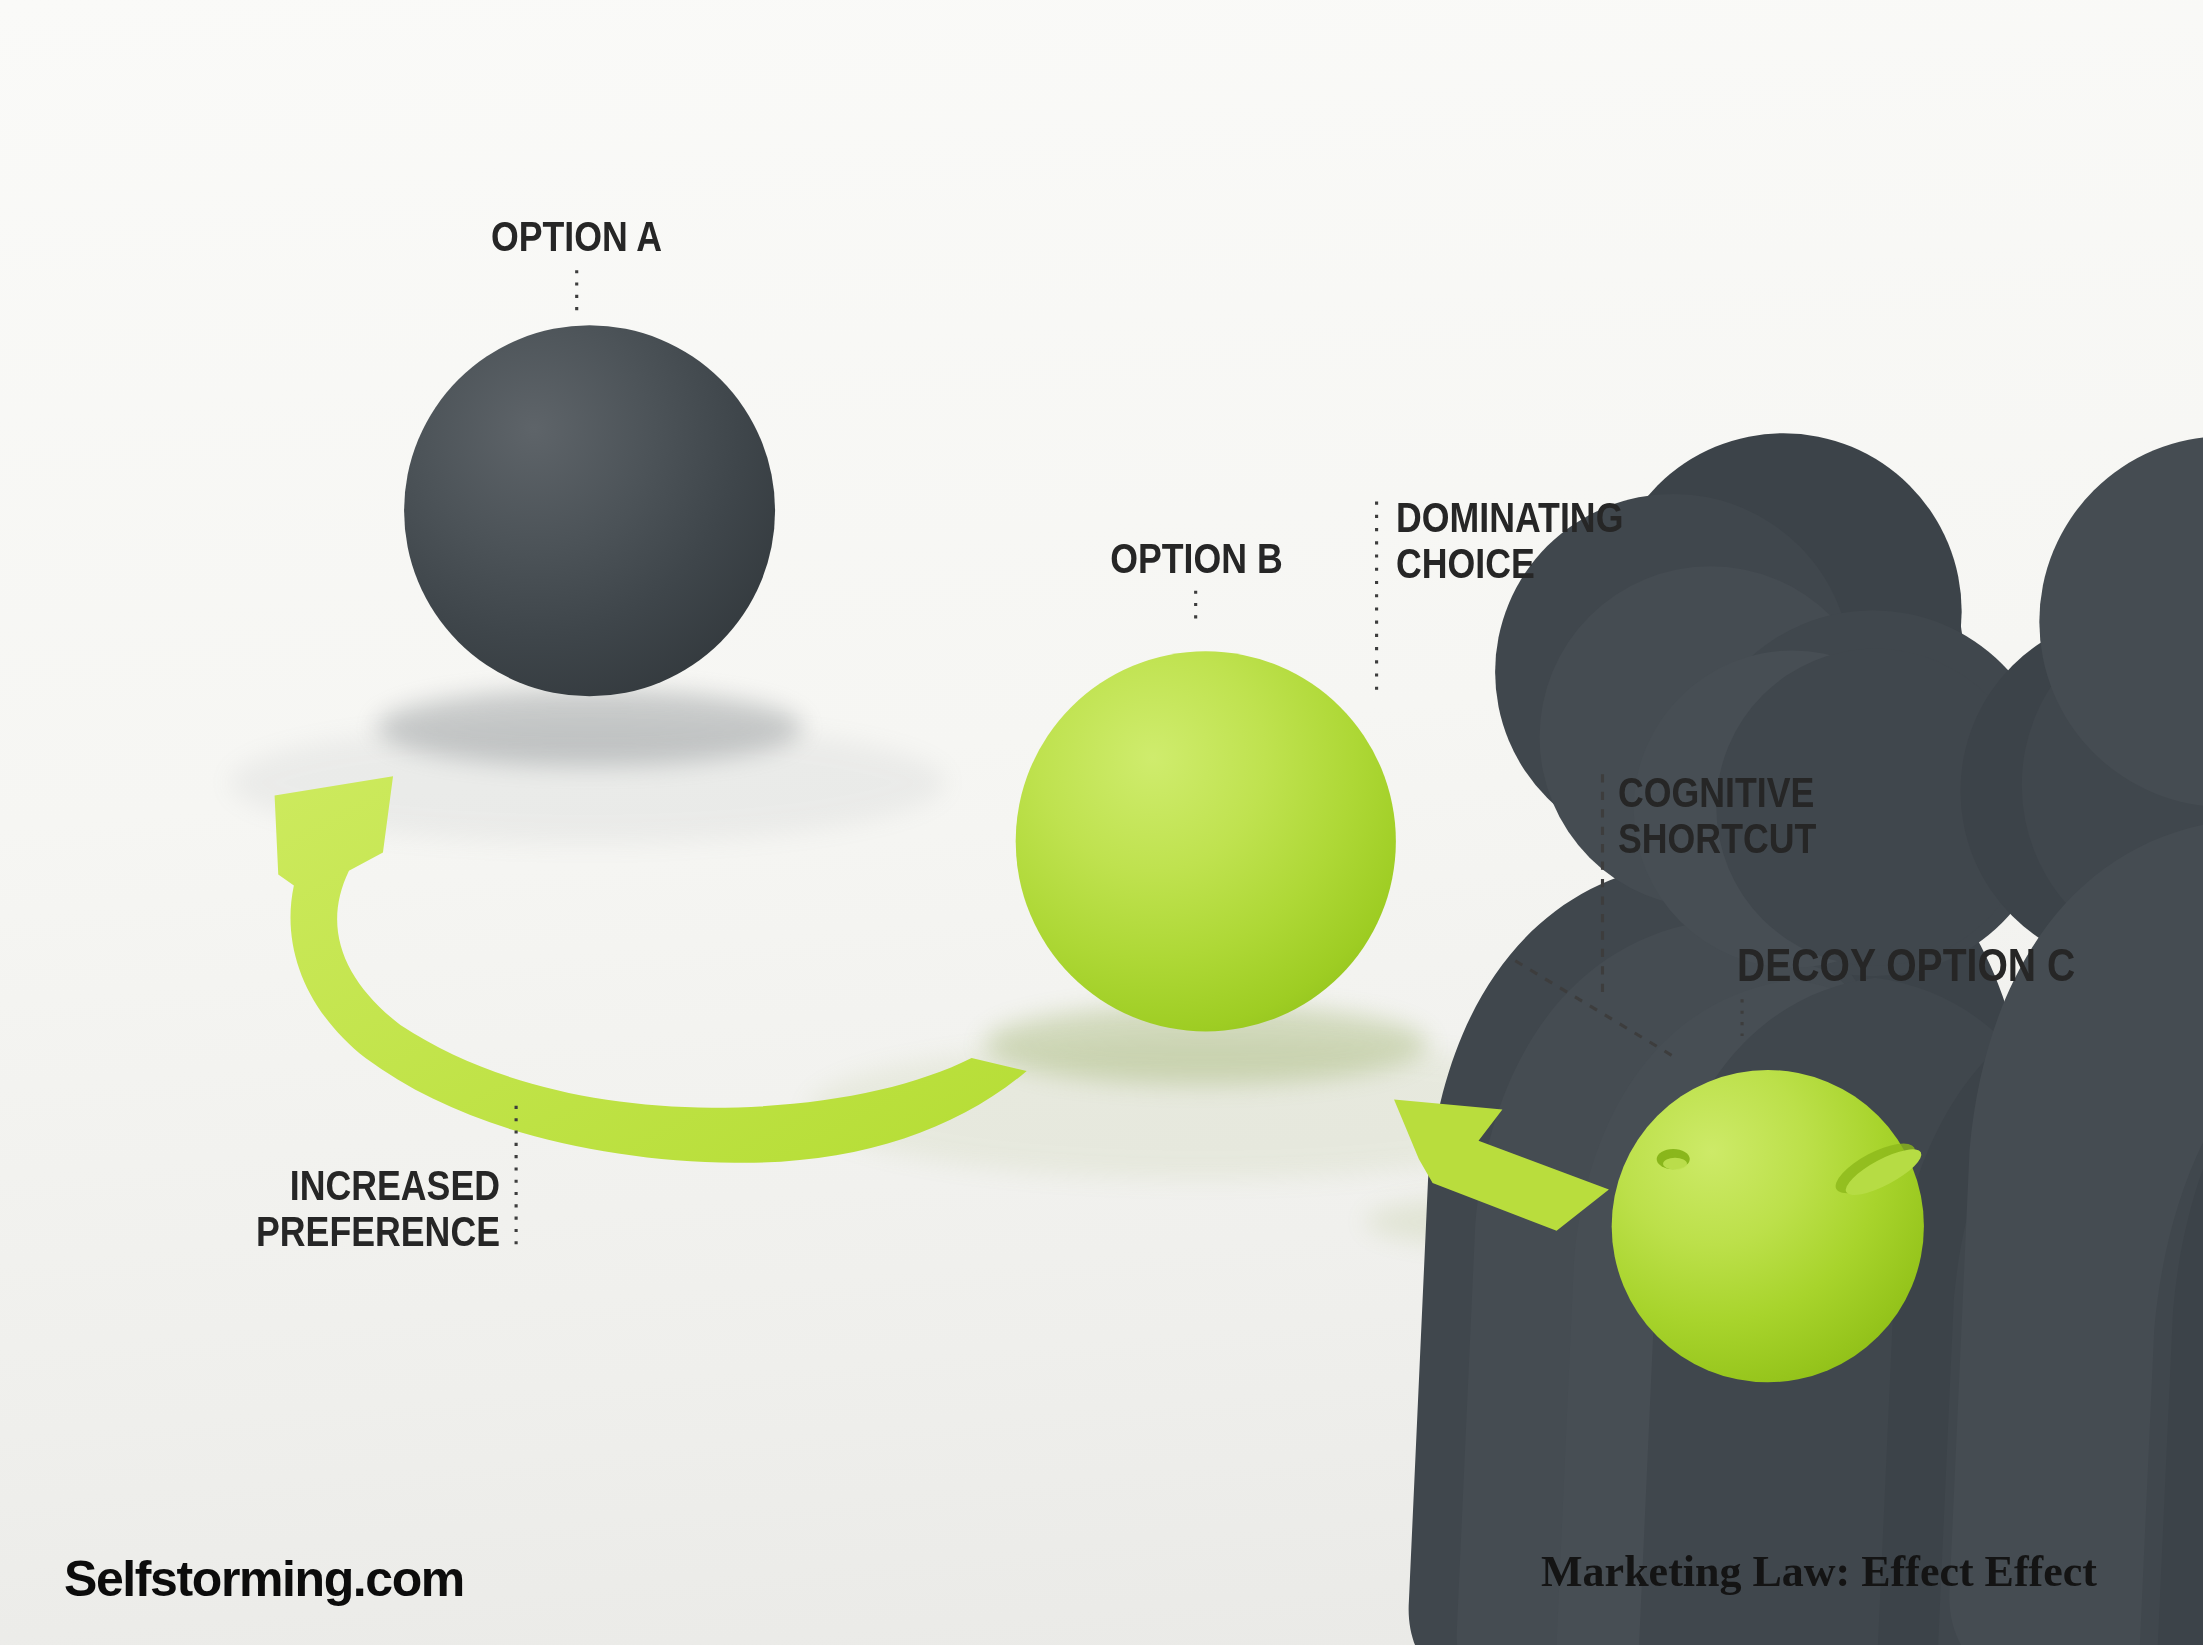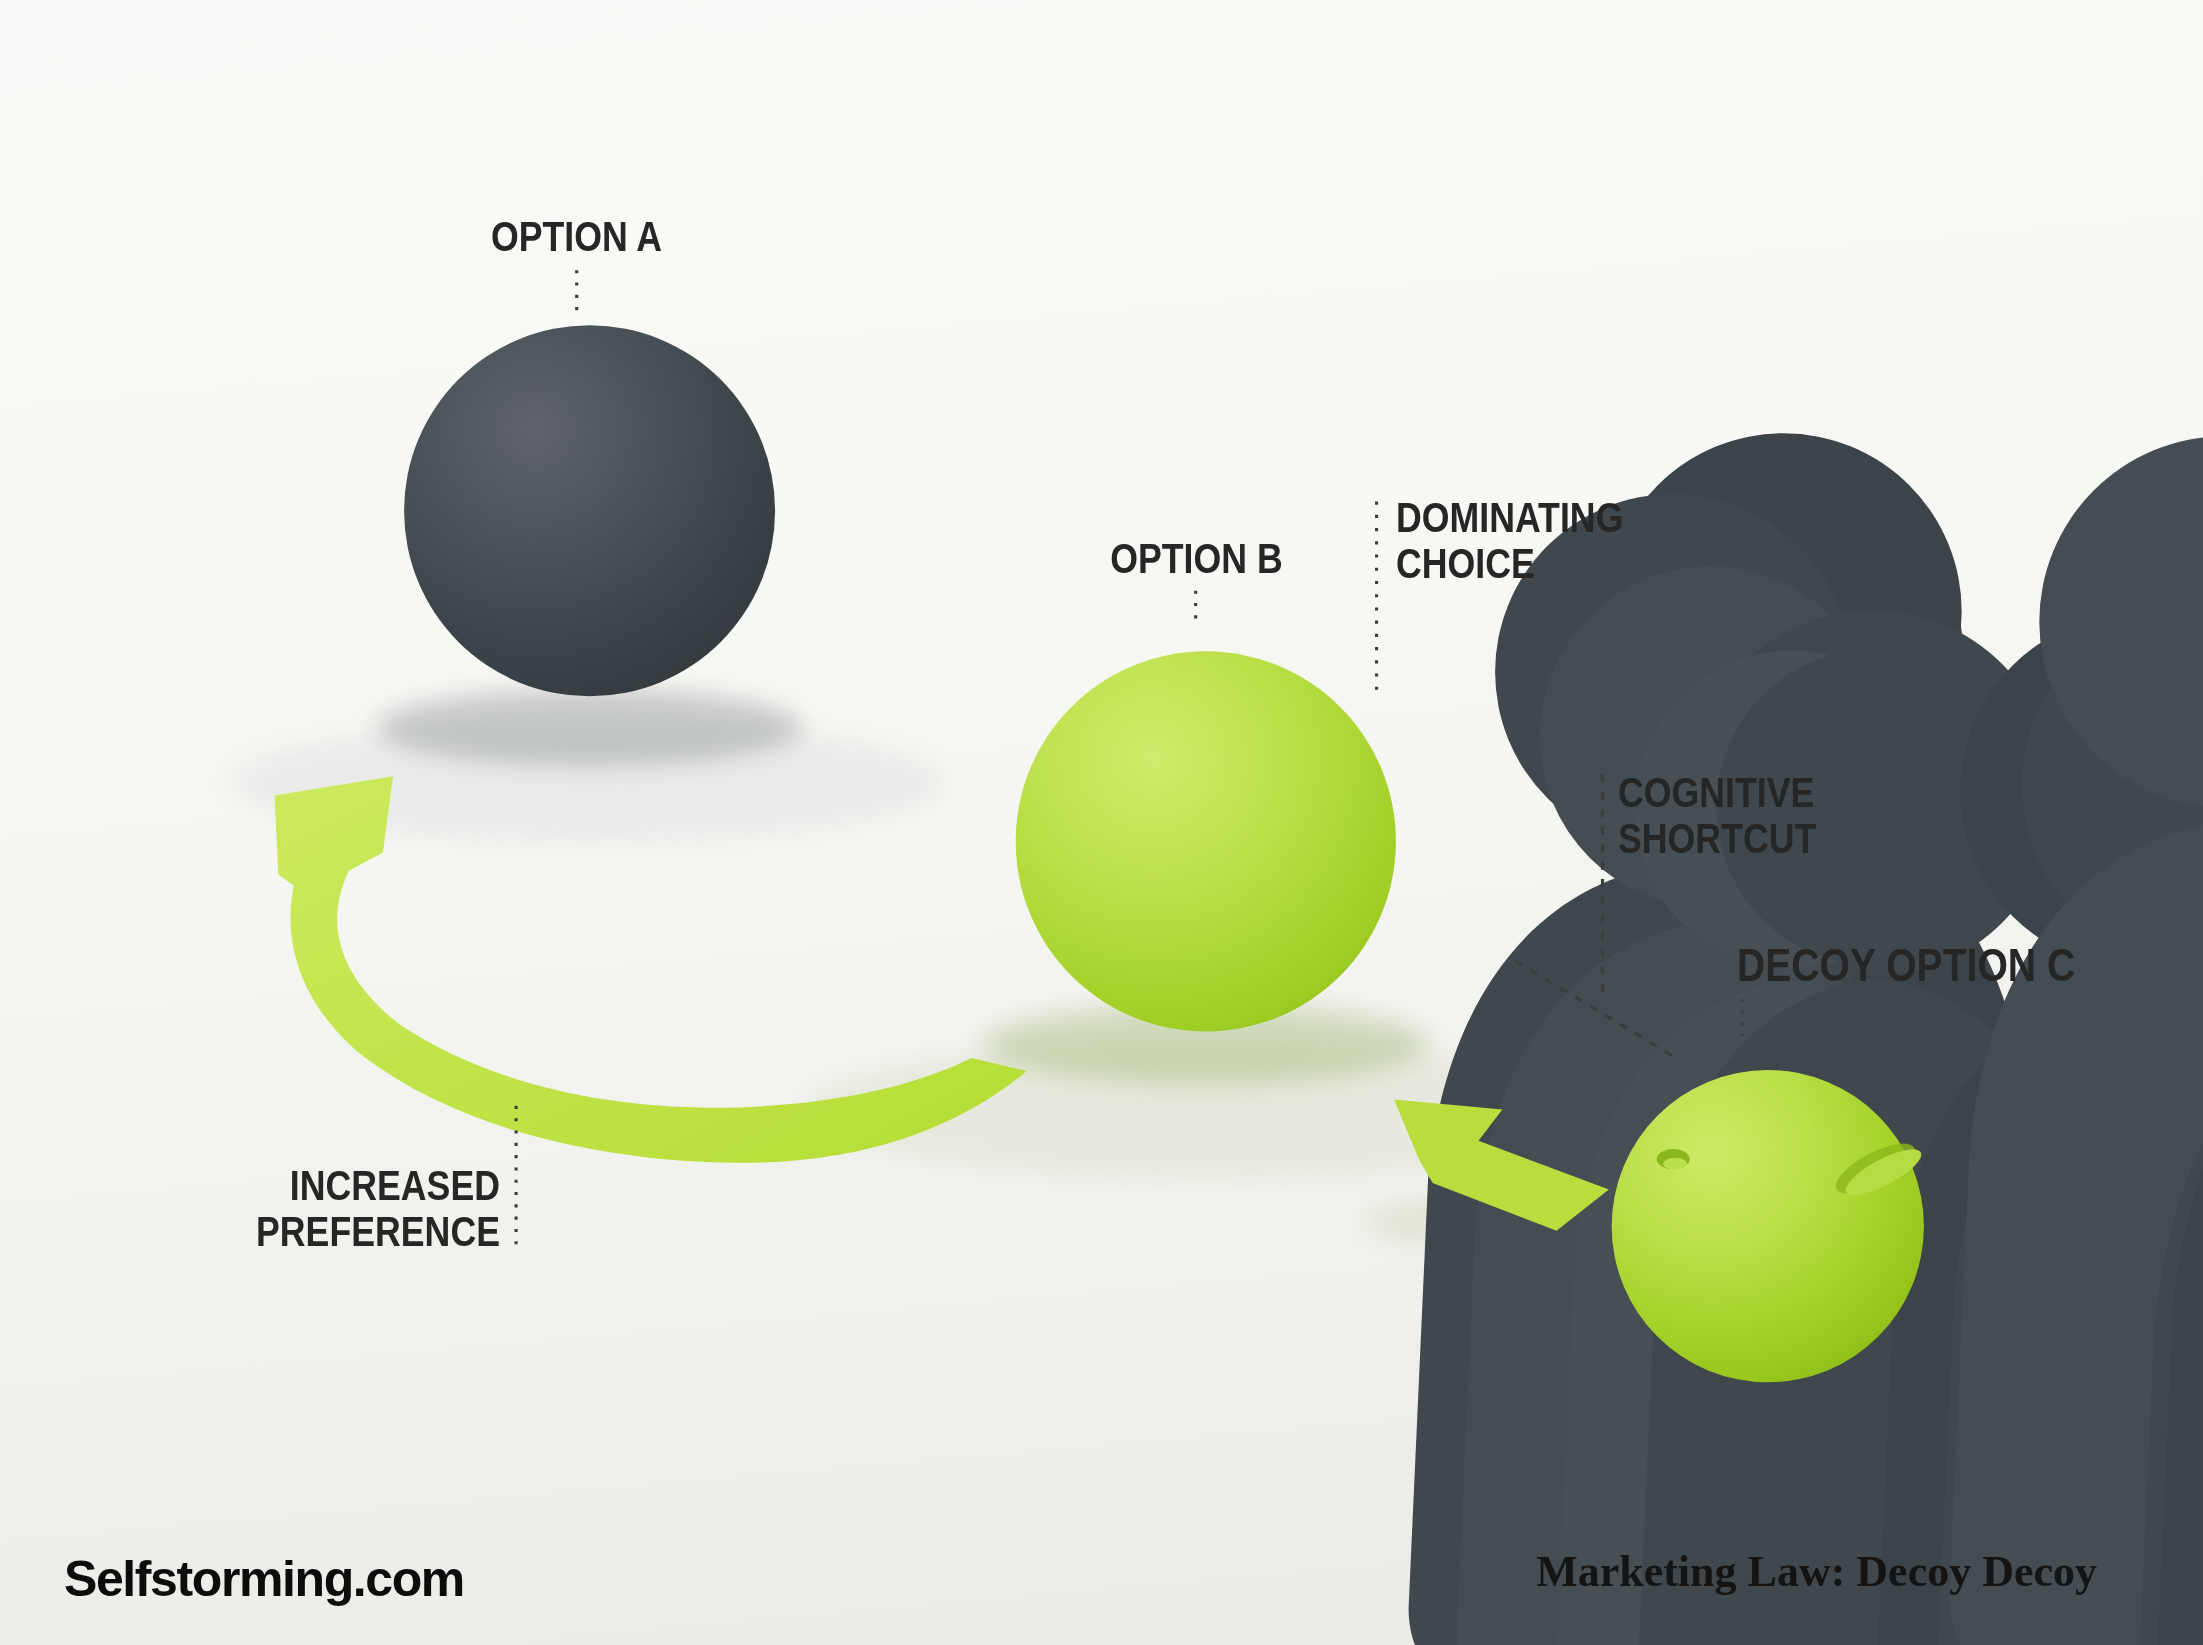--- a/index.html
+++ b/index.html
@@ -181,16 +181,16 @@
   <div class="lbl left" id="lbl-cognitive">COGNITIVE
 SHORTCUT</div>
 
   <div class="lbl left" id="lbl-decoy">DECOY OPTION C</div>
 
   <div class="lbl right" id="lbl-increased">INCREASED
 PREFERENCE</div>
 
   <div id="brand">Selfstorming.com</div>
 
-  <div id="caption">Marketing Law: Decoy Decoy</div>
+  <div id="caption">Marketing Law: Effect Effect</div>
 
 </div>
 
 
 </body></html>

